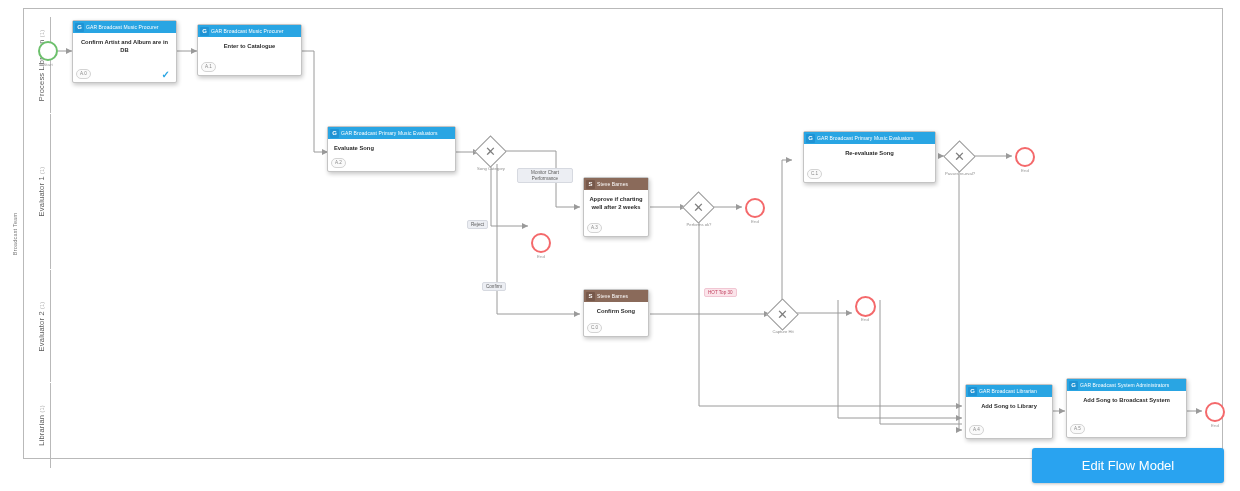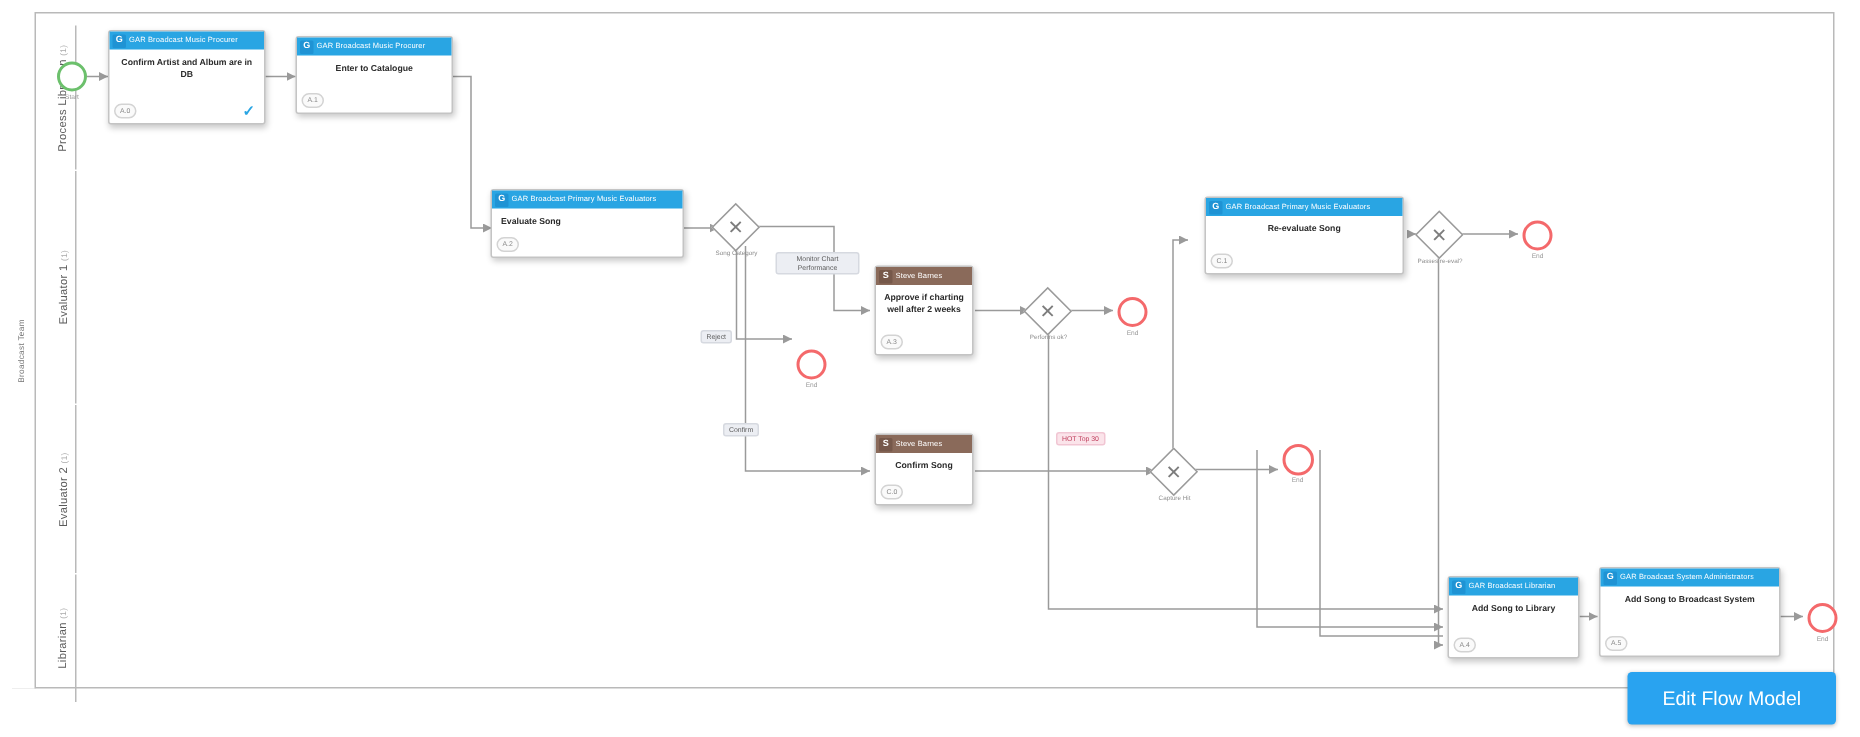--- a/index.html
+++ b/index.html
@@ -59,21 +59,21 @@
          display:flex;align-items:center;justify-content:center;color:#7d7d7d;font-size:13px;line-height:1;}
   .gw-label{position:absolute;width:46px;text-align:center;font-size:4.2px;line-height:5px;color:#8d8d8d;}
 
   
   .flowlbl{position:absolute;background:#eceef3;border:1px solid #d6d9e0;border-radius:2px;
            padding:1px 3px;font-size:4.6px;color:#5b5b5b;white-space:nowrap;}
   .flowlbl.multi{line-height:5.6px;white-space:normal;text-align:center;}
   .flowlbl.hot{background:#fbe4ea;border-color:#f1c6d3;color:#c0415f;}
 
   
-  #edit-btn{position:absolute;right:16px;bottom:8px;width:139px;height:35px;background:#29a3f0;
+  #edit-btn{position:absolute;right:16px;bottom:8px;width:192px;height:35px;background:#29a3f0;
             color:#fff;border:none;border-radius:3px;font-size:13px;font-family:"Liberation Sans",sans-serif;
             cursor:pointer;box-shadow:0 1px 3px rgba(0,0,0,.25);}
 </style>
 </head>
 <body>
 
 <div id="stage">
 
   <div id="pool">
     <div class="lane" id="lane0">

